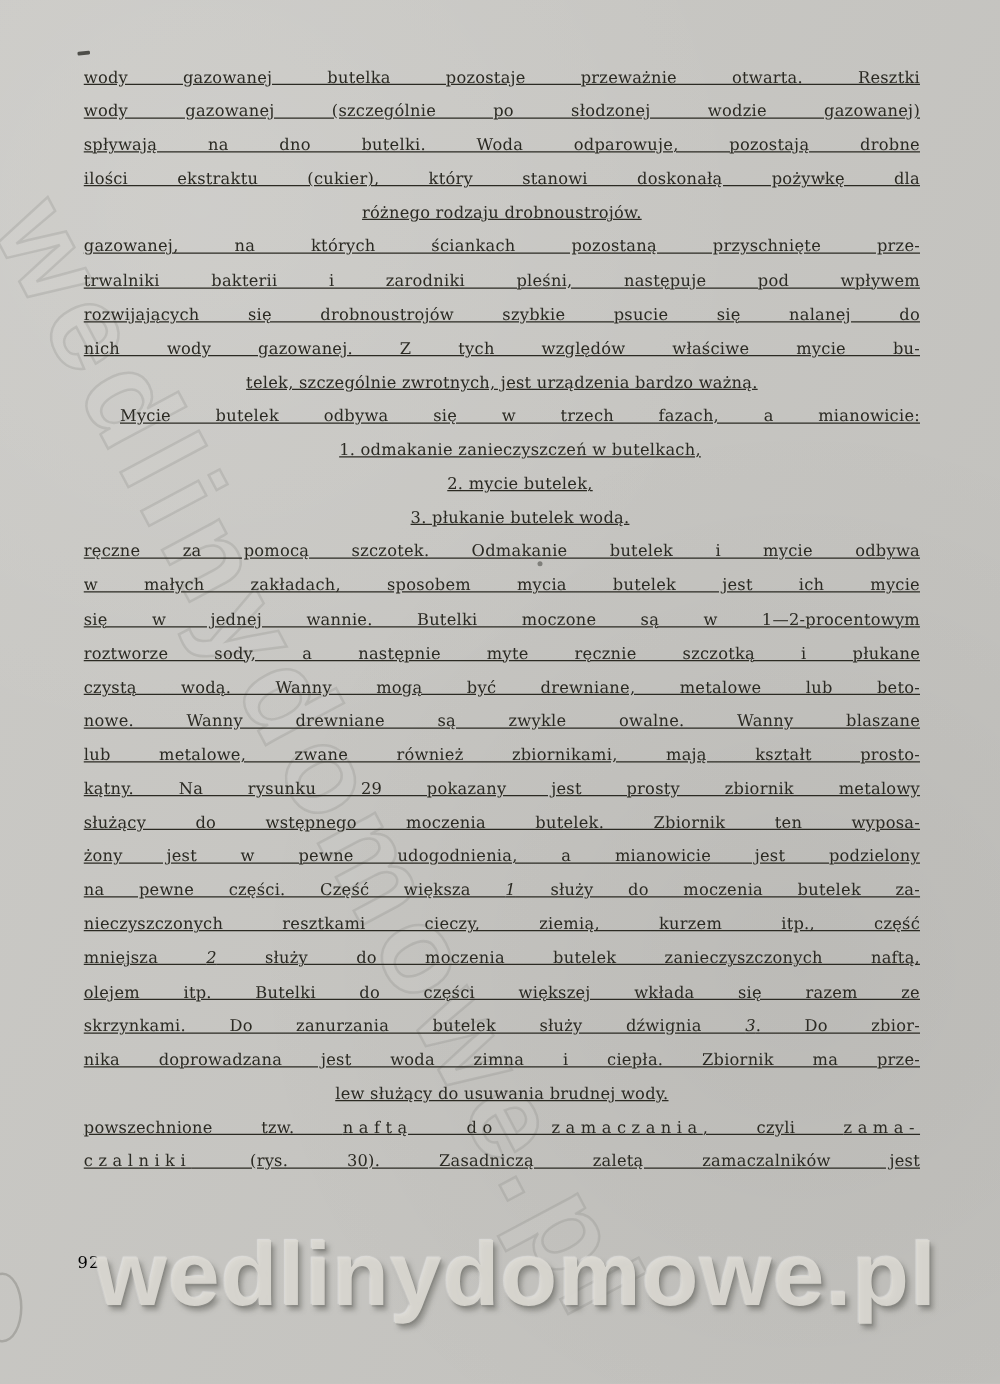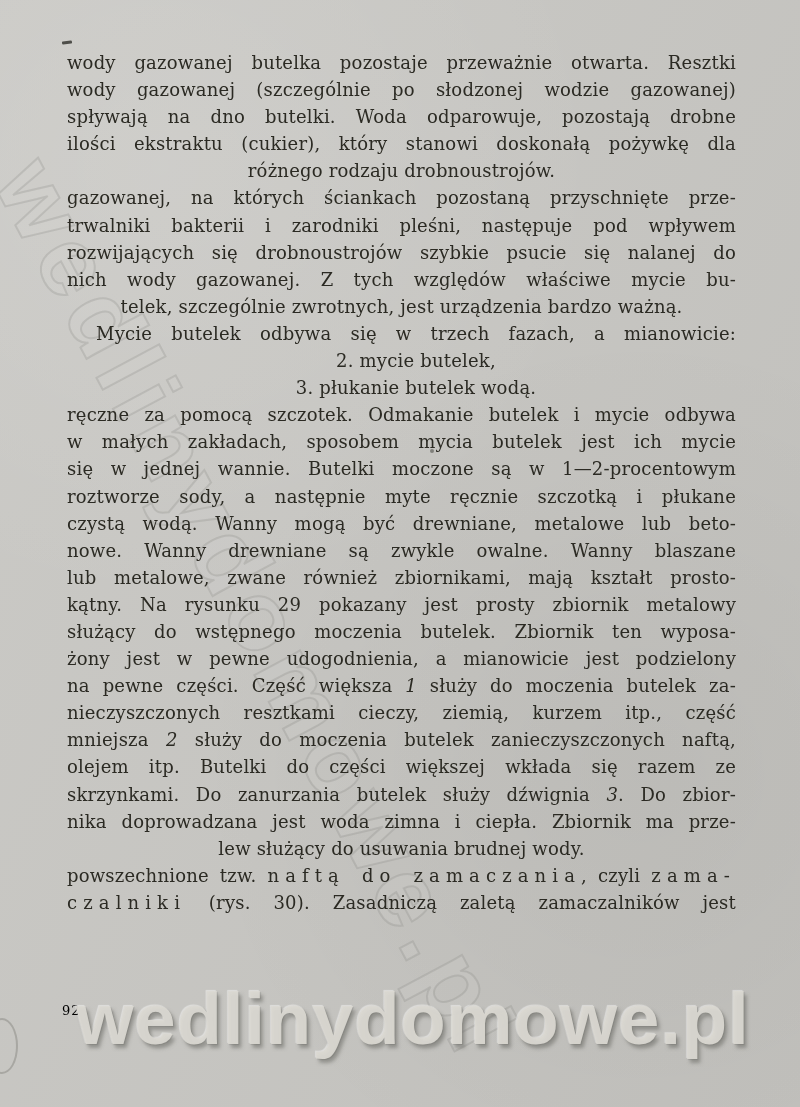--- a/index.html
+++ b/index.html
@@ -12,24 +12,25 @@
       radial-gradient(circle at 20% 15%, rgba(255,255,255,0.10), rgba(255,255,255,0) 40%),
       radial-gradient(circle at 80% 70%, rgba(0,0,0,0.04), rgba(0,0,0,0) 45%),
       linear-gradient(115deg, rgba(255,255,255,0.05), rgba(0,0,0,0.035));
     font-family: "DejaVu Serif", serif;
   }
   .page { position: absolute; inset: 0; }
 
   .text-block {
     position: absolute;
     left: 67px; top: 49px; width: 669px;
-    font-size: 18px;
+    font-size: 13px;
     line-height: 27.1px;
     color: #2b2a23;
     letter-spacing: 0.2px;
+    text-decoration: underline;
   }
   .line { width: 100%; }
   .line.just { text-align: justify; text-align-last: justify; }
   .line.left { text-align: center; }
   .line.ind  { text-indent: 29px; }
   .b  { font-weight: bold; }
   .i  { font-style: italic; }
   .sp { letter-spacing: 0.34em; }
 
   .page-num {
@@ -112,20 +113,21 @@
       <div class="line just"><span>wody gazowanej (szczególnie po słodzonej wodzie gazowanej)</span></div>
       <div class="line just"><span>spływają na dno butelki. Woda odparowuje, pozostają drobne</span></div>
       <div class="line just"><span>ilości ekstraktu (cukier), który stanowi doskonałą pożywkę dla</span></div>
       <div class="line left"><span>różnego rodzaju drobnoustrojów.</span></div>
       <div class="line just"><span>gazowanej, na których ściankach pozostaną przyschnięte prze-</span></div>
       <div class="line just"><span>trwalniki bakterii i zarodniki pleśni, następuje pod wpływem</span></div>
       <div class="line just"><span>rozwijających się drobnoustrojów szybkie psucie się nalanej do</span></div>
       <div class="line just"><span>nich wody gazowanej. Z tych względów właściwe mycie bu-</span></div>
       <div class="line left"><span>telek, szczególnie zwrotnych, jest urządzenia bardzo ważną.</span></div>
       <div class="line just ind"><span>Mycie butelek odbywa się w trzech fazach, a mianowicie:</span></div>
+      <div class="line left ind"><span>1. odmakanie zanieczyszczeń w butelkach,</span></div>
       <div class="line left ind"><span>2. mycie butelek,</span></div>
       <div class="line left ind"><span>3. płukanie butelek wodą.</span></div>
       <div class="line just"><span>ręczne za pomocą szczotek. Odmakanie butelek i mycie odbywa</span></div>
       <div class="line just"><span>w małych zakładach, sposobem mycia butelek jest ich mycie</span></div>
       <div class="line just"><span>się w jednej wannie. Butelki moczone są w 1—2-procentowym</span></div>
       <div class="line just"><span>roztworze sody, a następnie myte ręcznie szczotką i płukane</span></div>
       <div class="line just"><span>czystą wodą. Wanny mogą być drewniane, metalowe lub beto-</span></div>
       <div class="line just"><span>nowe. Wanny drewniane są zwykle owalne. Wanny blaszane</span></div>
       <div class="line just"><span>lub metalowe, zwane również zbiornikami, mają kształt prosto-</span></div>
       <div class="line just"><span>kątny. Na rysunku 29 pokazany jest prosty zbiornik metalowy</span></div>

